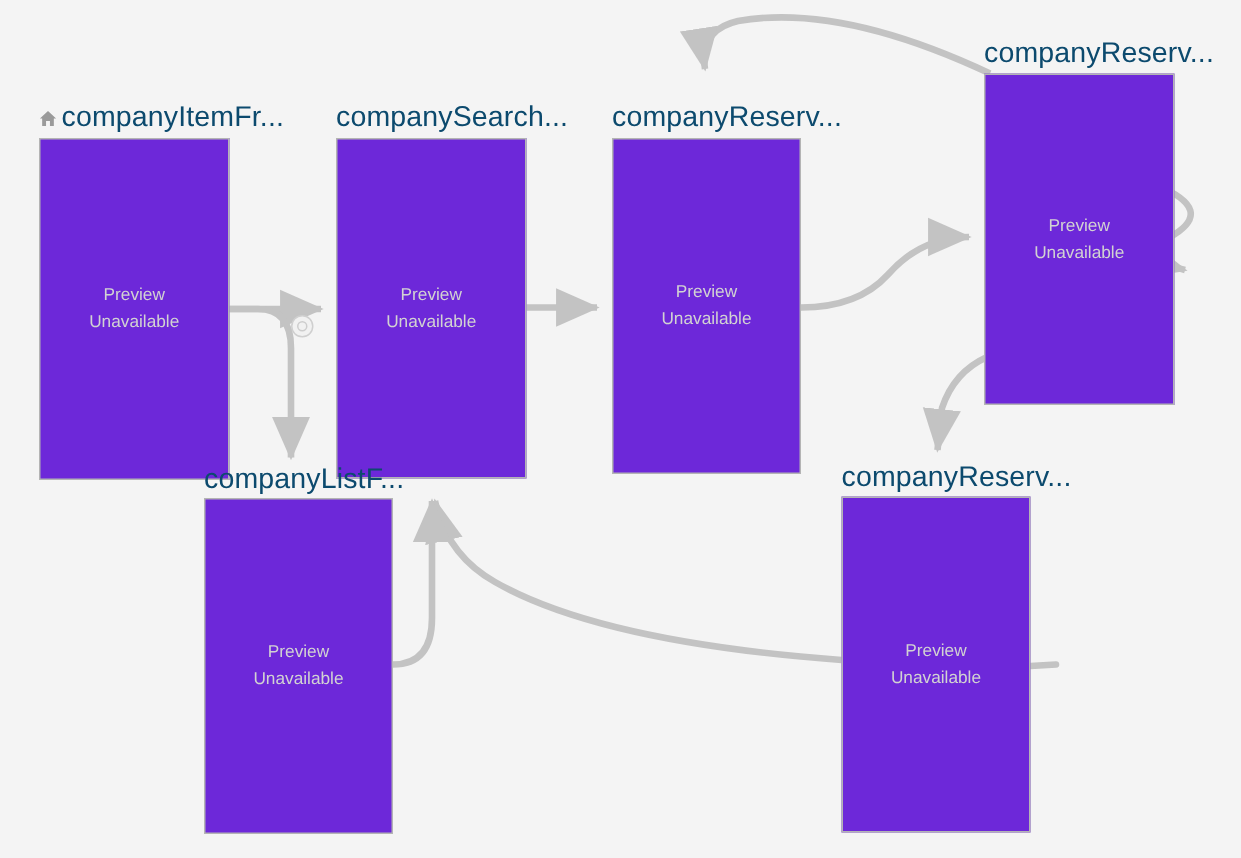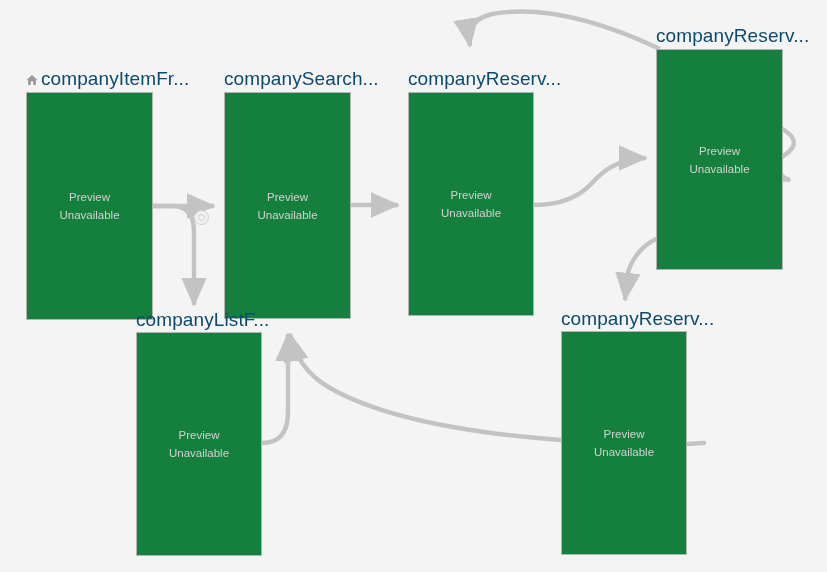--- a/index.html
+++ b/index.html
@@ -41,21 +41,21 @@
     letter-spacing: 0.1px;
     line-height: 17px;
   }
   .home-icon {
     display: inline-block;
     vertical-align: -1px;
     margin-right: 3px;
   }
   .scene-box {
     position: absolute;
-    background: #15803d;
+    background: #6d28d9;
     border: 1.5px solid #b4b4b4;
     box-sizing: border-box;
     display: flex;
     align-items: center;
     justify-content: center;
   }
   .preview-text {
     color: #d2d2d2;
     font-size: 11.5px;
     line-height: 18px;

